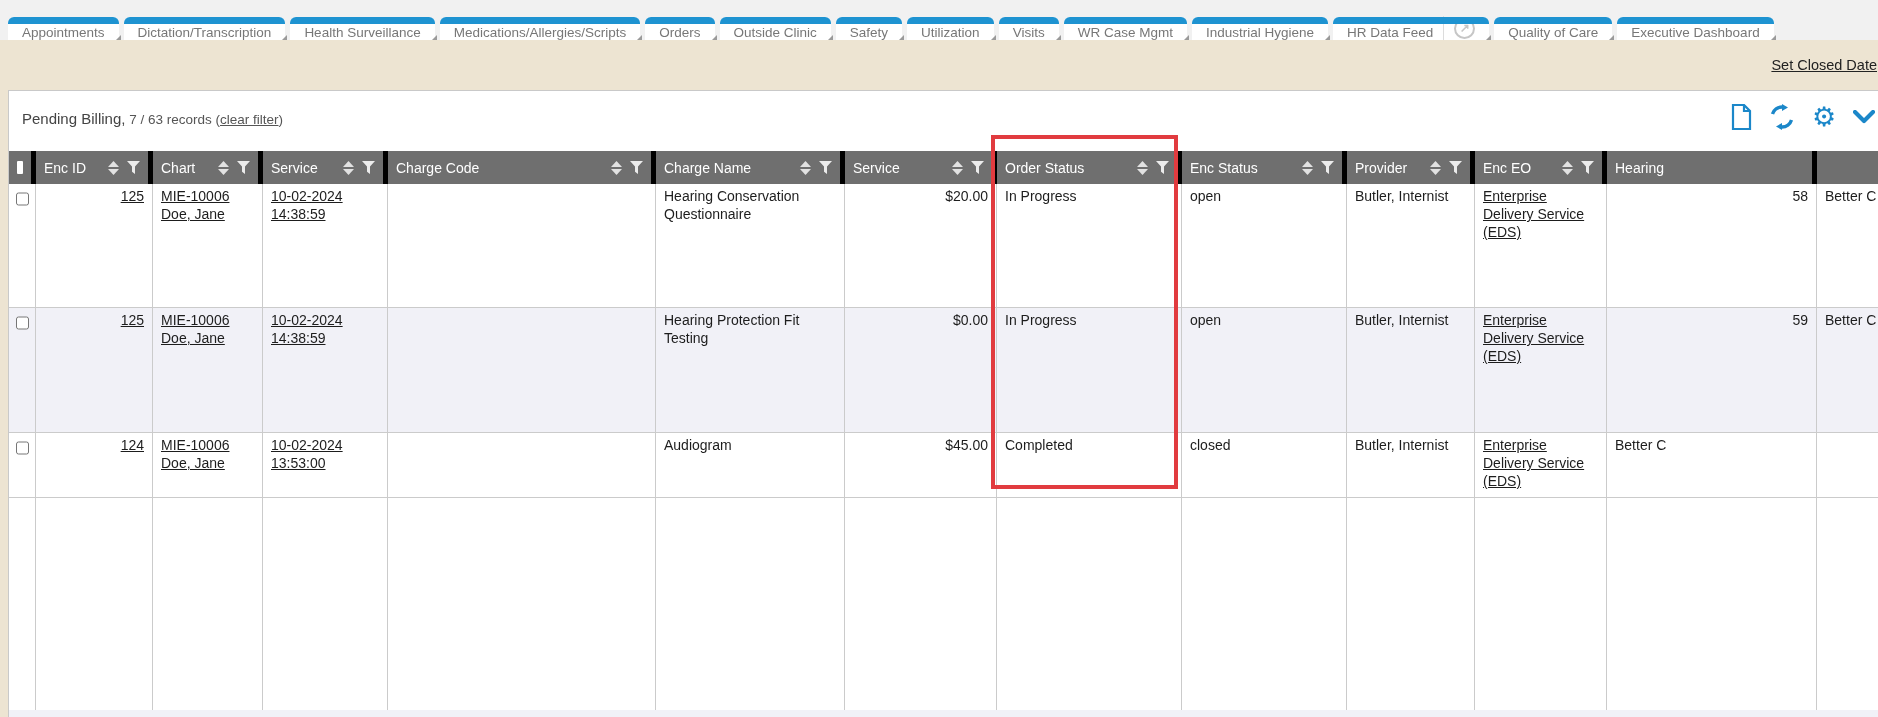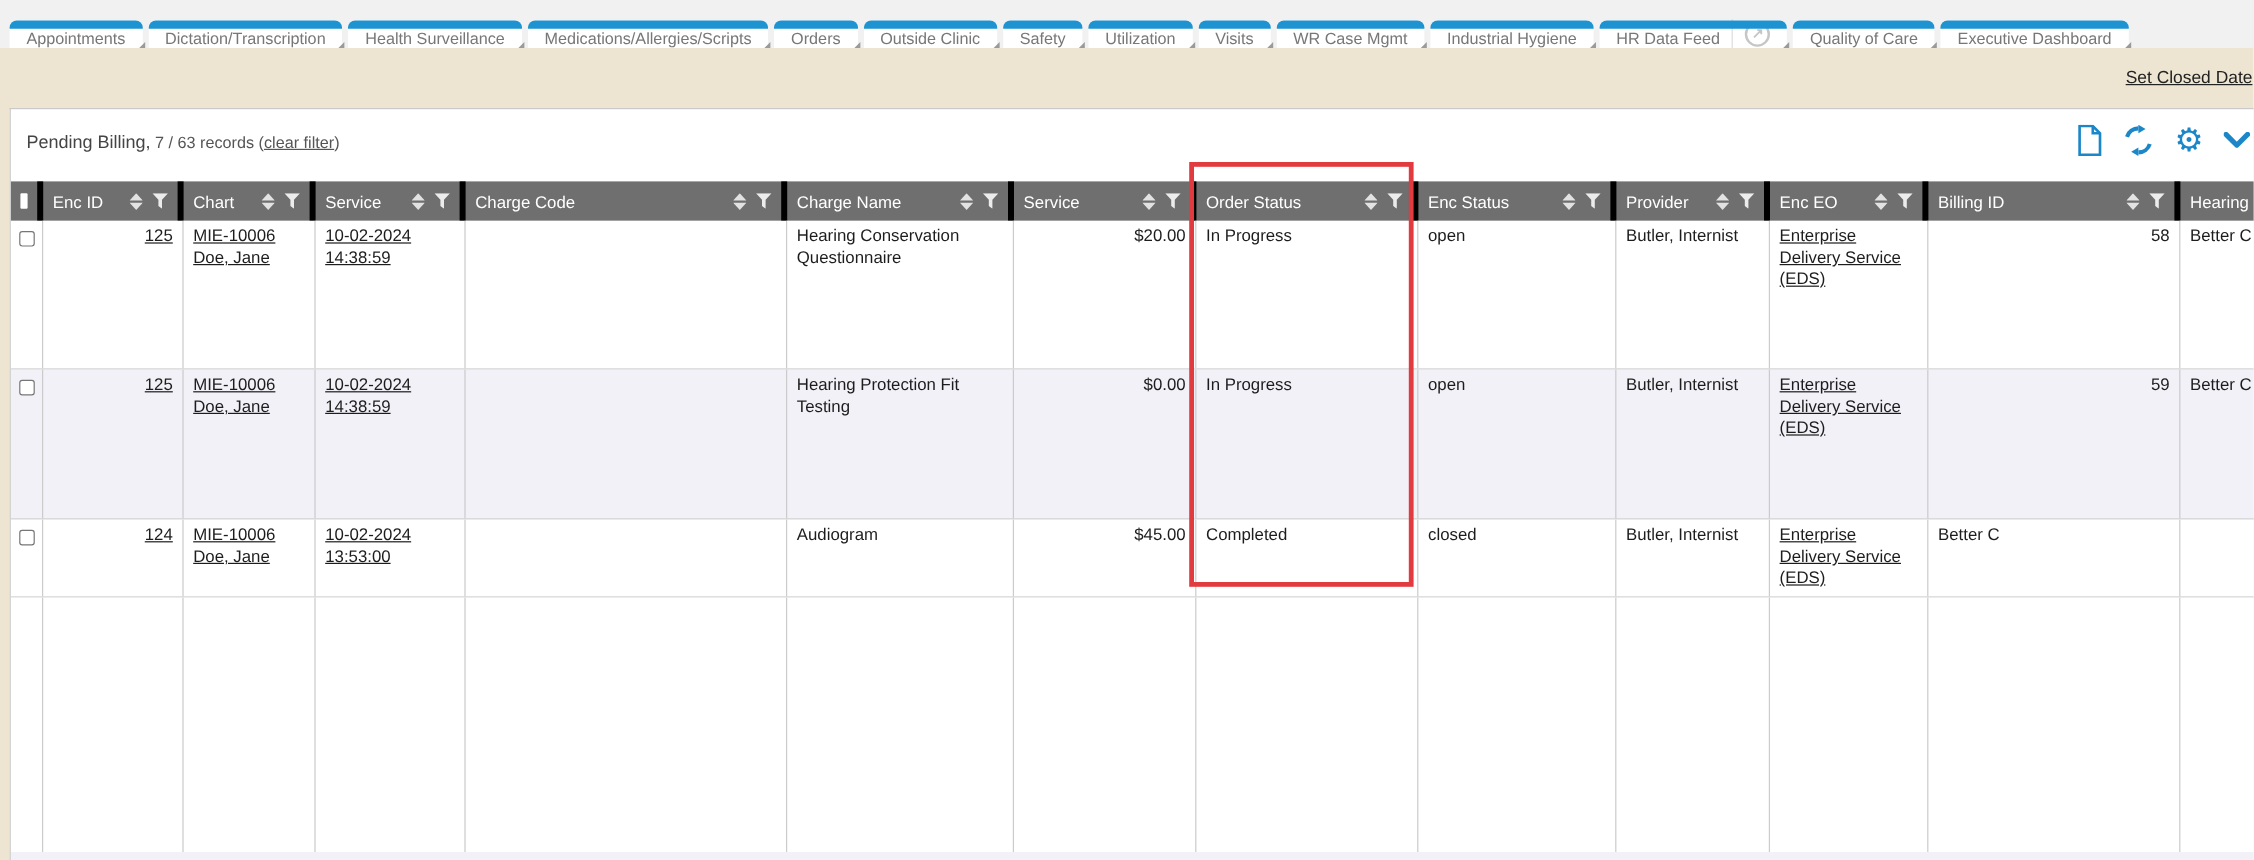--- a/index.html
+++ b/index.html
@@ -341,36 +341,20 @@
             </span>
             <span style="display:flex">
               <svg width="13" height="13" viewBox="0 0 13 13">
                 <path d="M0,0 H13 L8,5.5 V13 L5,10.7 V5.5 Z" fill="#ECECEC"></path>
               </svg>
             </span>
           </span>
         </div>
         <div class="hcell">
           <span>Enc EO</span>
-          <span class="hicons">
-            <span style="display:flex">
-              <svg width="11" height="14" viewBox="0 0 11 14">
-                <polygon points="5.5,0 11,6 0,6" fill="#E2E2E2"></polygon>
-                <polygon points="0,8 11,8 5.5,14" fill="#E2E2E2"></polygon>
-              </svg>
-            </span>
-            <span style="display:flex">
-              <svg width="13" height="13" viewBox="0 0 13 13">
-                <path d="M0,0 H13 L8,5.5 V13 L5,10.7 V5.5 Z" fill="#ECECEC"></path>
-              </svg>
-            </span>
-          </span>
-        </div>
-        <div class="hcell">
-          <span>Billing ID</span>
           <span class="hicons">
             <span style="display:flex">
               <svg width="11" height="14" viewBox="0 0 11 14">
                 <polygon points="5.5,0 11,6 0,6" fill="#E2E2E2"></polygon>
                 <polygon points="0,8 11,8 5.5,14" fill="#E2E2E2"></polygon>
               </svg>
             </span>
             <span style="display:flex">
               <svg width="13" height="13" viewBox="0 0 13 13">
                 <path d="M0,0 H13 L8,5.5 V13 L5,10.7 V5.5 Z" fill="#ECECEC"></path>

